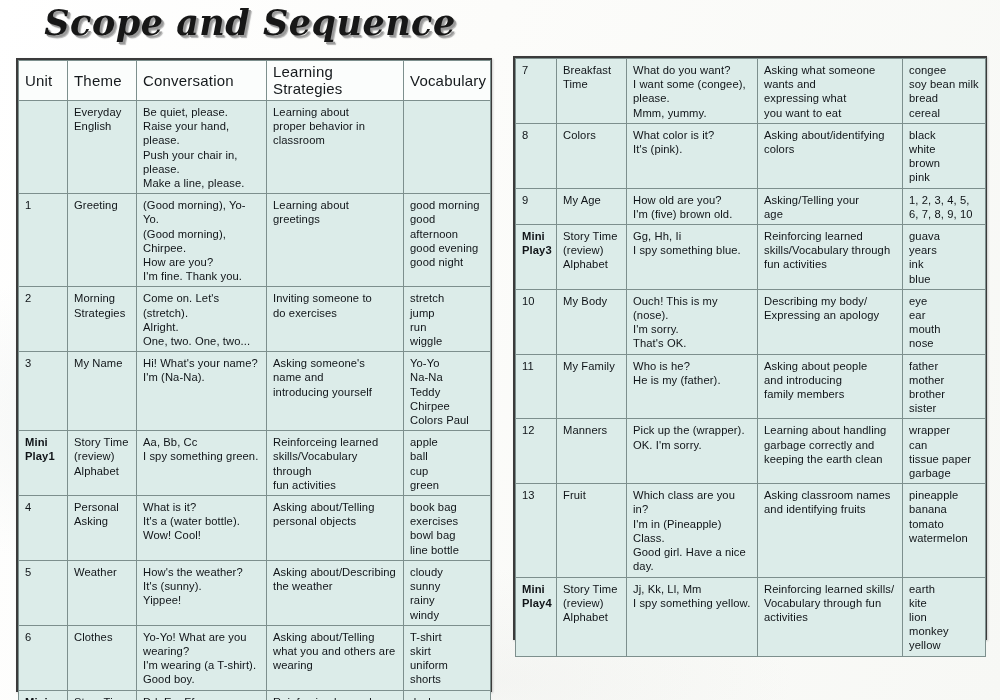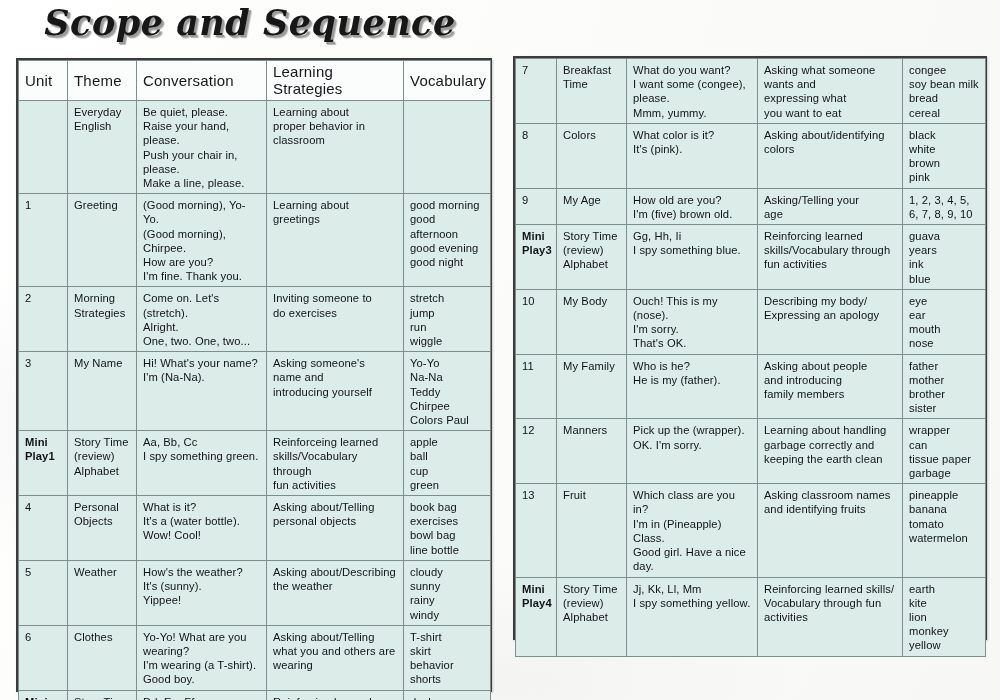--- a/index.html
+++ b/index.html
@@ -242,21 +242,21 @@
             <span class="cell-line">cup</span>
             <span class="cell-line">green</span>
           </td>
         </tr>
         <tr>
           <td class="unit-cell">
             <span class="cell-line">4</span>
           </td>
           <td>
             <span class="cell-line">Personal</span>
-            <span class="cell-line">Objects</span>
+            <span class="cell-line">Asking</span>
           </td>
           <td>
             <span class="cell-line">What is it?</span>
             <span class="cell-line">It's a (water bottle).</span>
             <span class="cell-line">Wow! Cool!</span>
           </td>
           <td>
             <span class="cell-line">Asking about/Telling</span>
             <span class="cell-line">personal objects</span>
           </td>
@@ -304,21 +304,21 @@
             <span class="cell-line">Good boy.</span>
           </td>
           <td>
             <span class="cell-line">Asking about/Telling</span>
             <span class="cell-line">what you and others are</span>
             <span class="cell-line">wearing</span>
           </td>
           <td>
             <span class="cell-line">T-shirt</span>
             <span class="cell-line">skirt</span>
-            <span class="cell-line">behavior</span>
+            <span class="cell-line">uniform</span>
             <span class="cell-line">shorts</span>
           </td>
         </tr>
         <tr>
           <td class="unit-cell mini">
             <span class="cell-line">Mini</span>
           </td>
           <td>
             <span class="cell-line">Story Time</span>
           </td>

